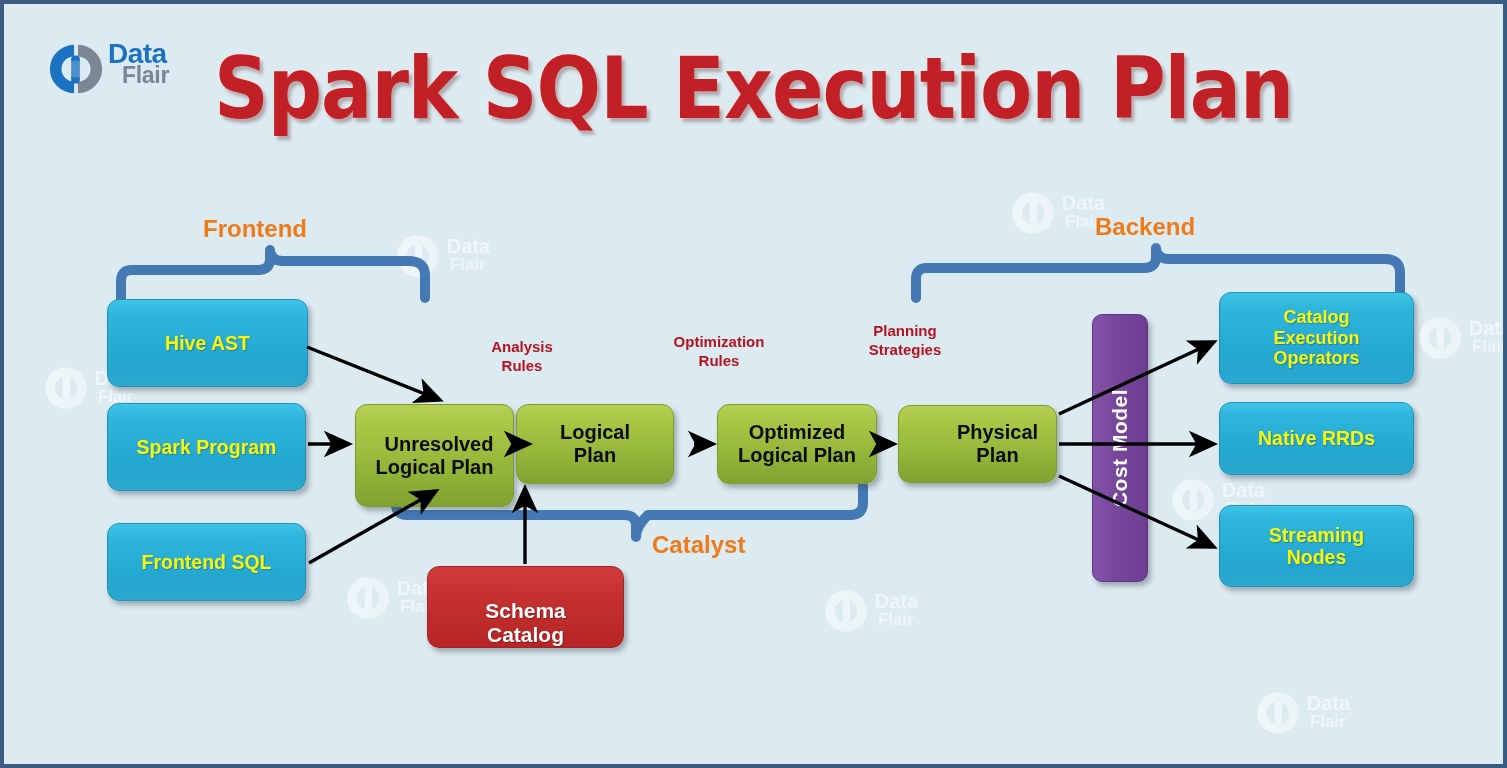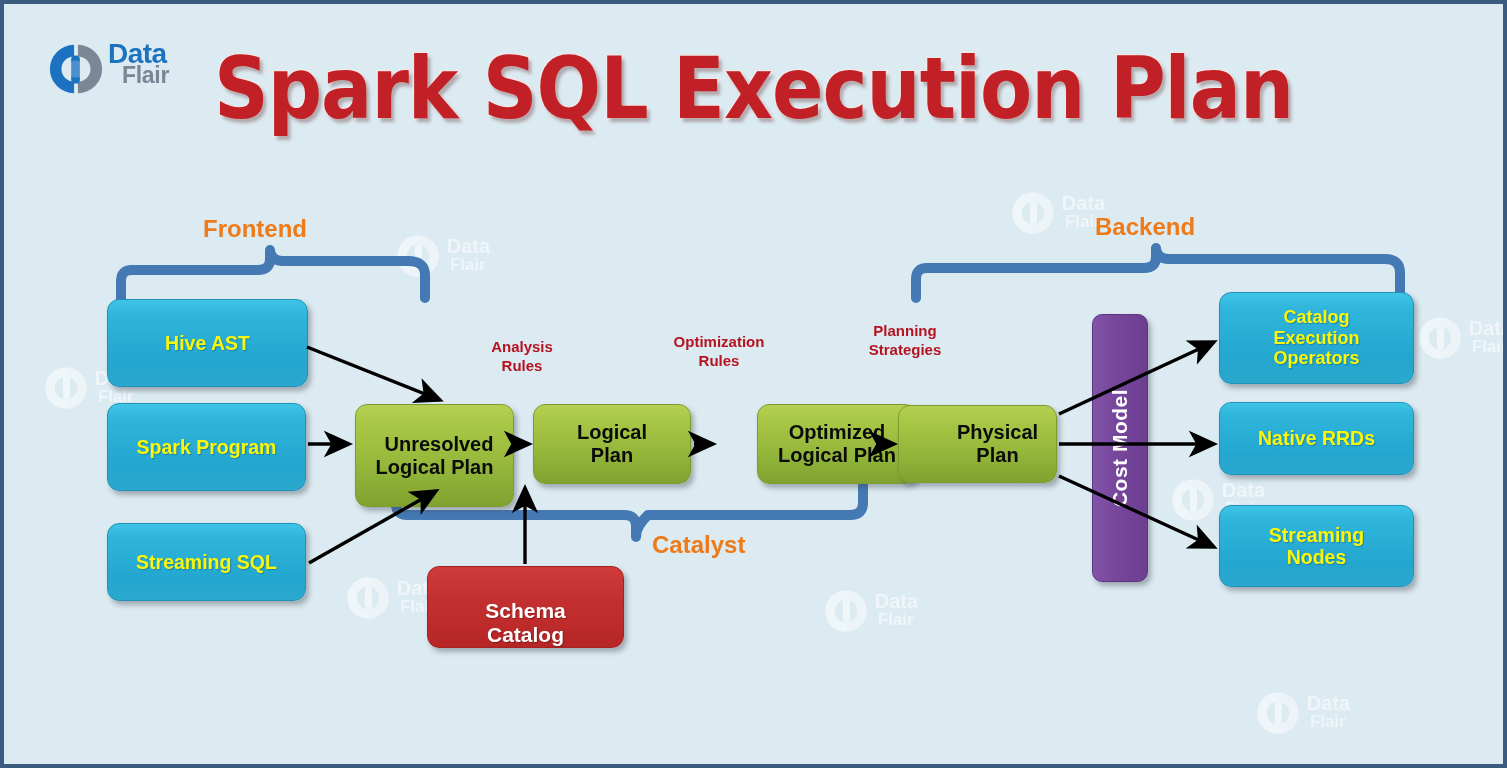--- a/index.html
+++ b/index.html
@@ -228,36 +228,36 @@
     <div>Strategies</div>
   </div>
 
   <div class="node blue" style="left:103px; top:295px; width:201px; height:88px;">
     <span>Hive AST</span>
   </div>
   <div class="node blue" style="left:103px; top:399px; width:199px; height:88px;">
     <span>Spark Program</span>
   </div>
   <div class="node blue" style="left:103px; top:519px; width:199px; height:78px;">
-    <span>Streaming SQL</span>
+    <span>Frontend SQL</span>
   </div>
 
   <div class="node green" style="left:351px; top:400px; width:159px; height:103px;text-align:right;">
     <div>
       <div>Unresolved</div>
       <div>Logical Plan</div>
     </div>
   </div>
-  <div class="node green" style="left:529px; top:400px; width:158px; height:80px;">
+  <div class="node green" style="left:512px; top:400px; width:158px; height:80px;">
     <div>
       <div>Logical</div>
       <div>Plan</div>
     </div>
   </div>
-  <div class="node green" style="left:713px; top:400px; width:160px; height:80px;margin-left:40px;">
+  <div class="node green" style="left:713px; top:400px; width:160px; height:80px;">
     <div>
       <div>Optimized</div>
       <div>Logical Plan</div>
     </div>
   </div>
   <div class="node green" style="left:894px; top:401px; width:159px; height:78px;padding-left:40px;">
     <div>
       <div>Physical</div>
       <div>Plan</div>
     </div>

